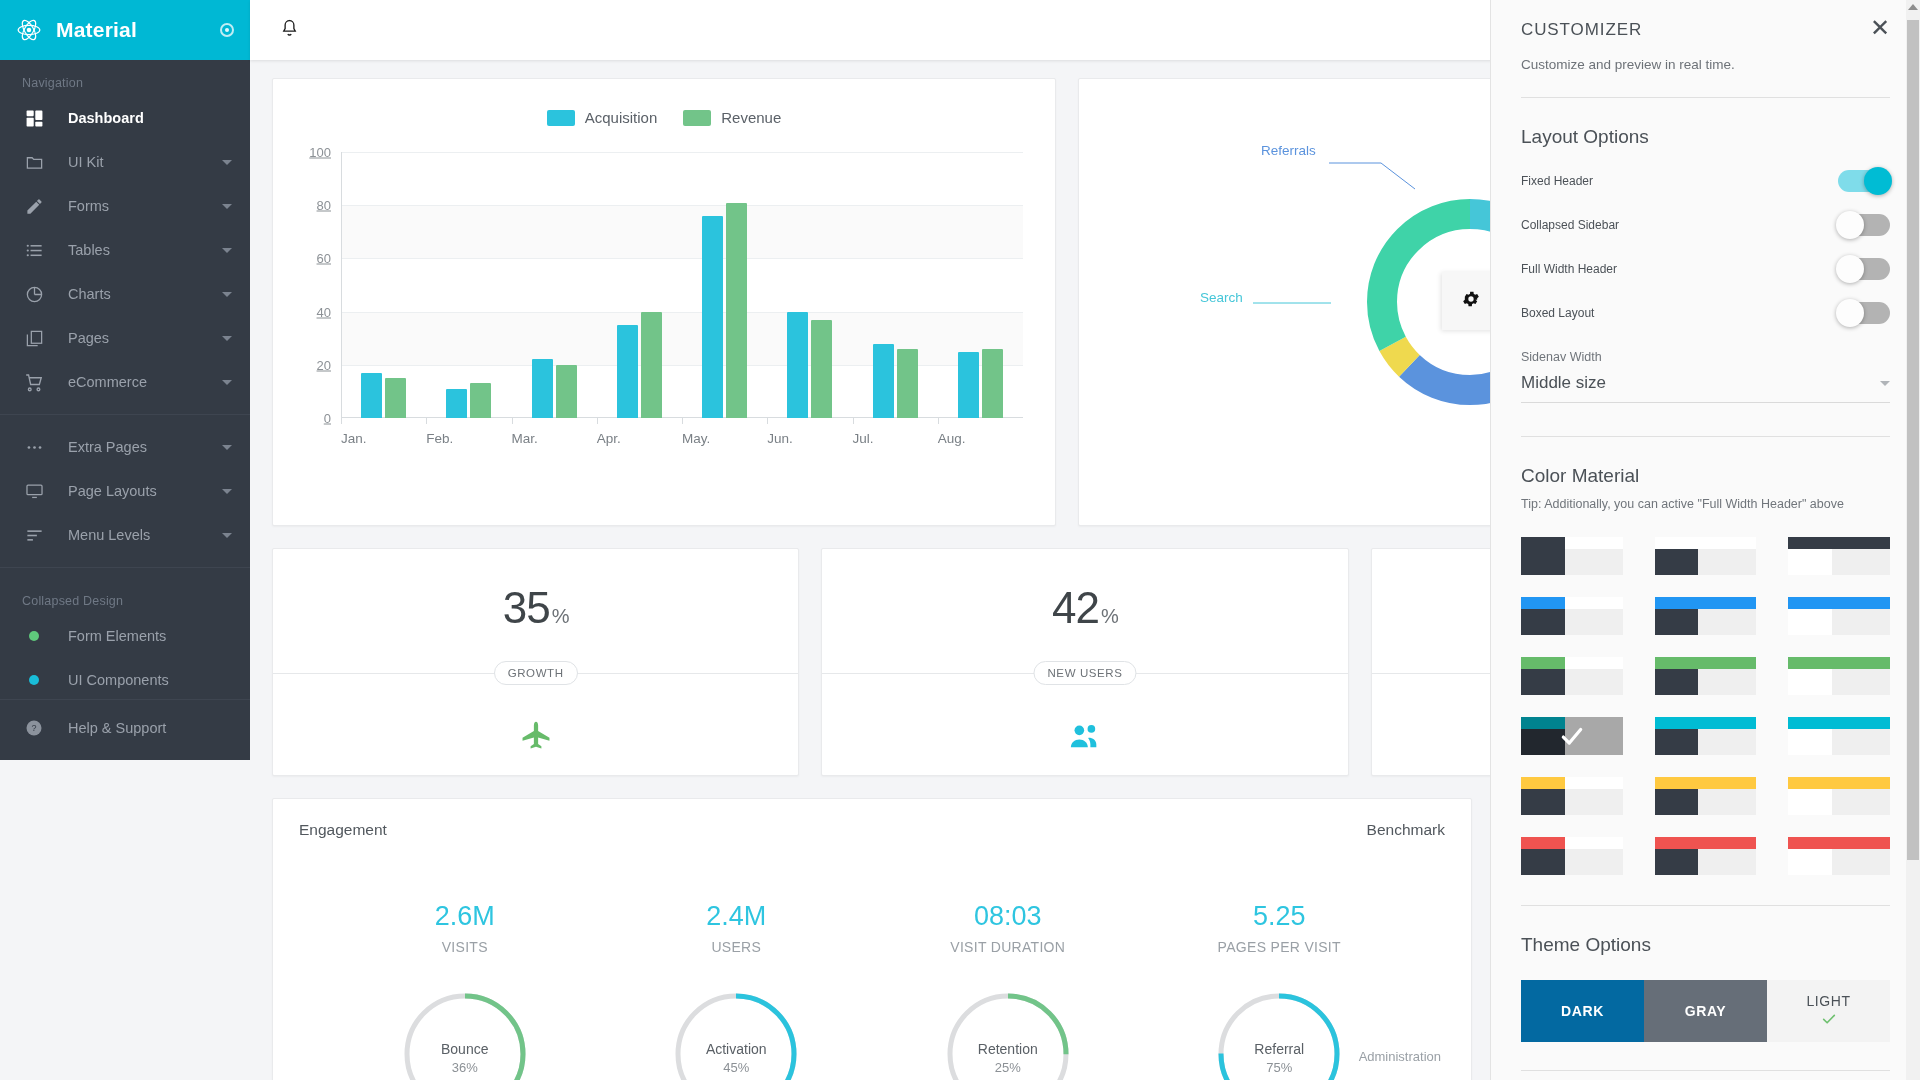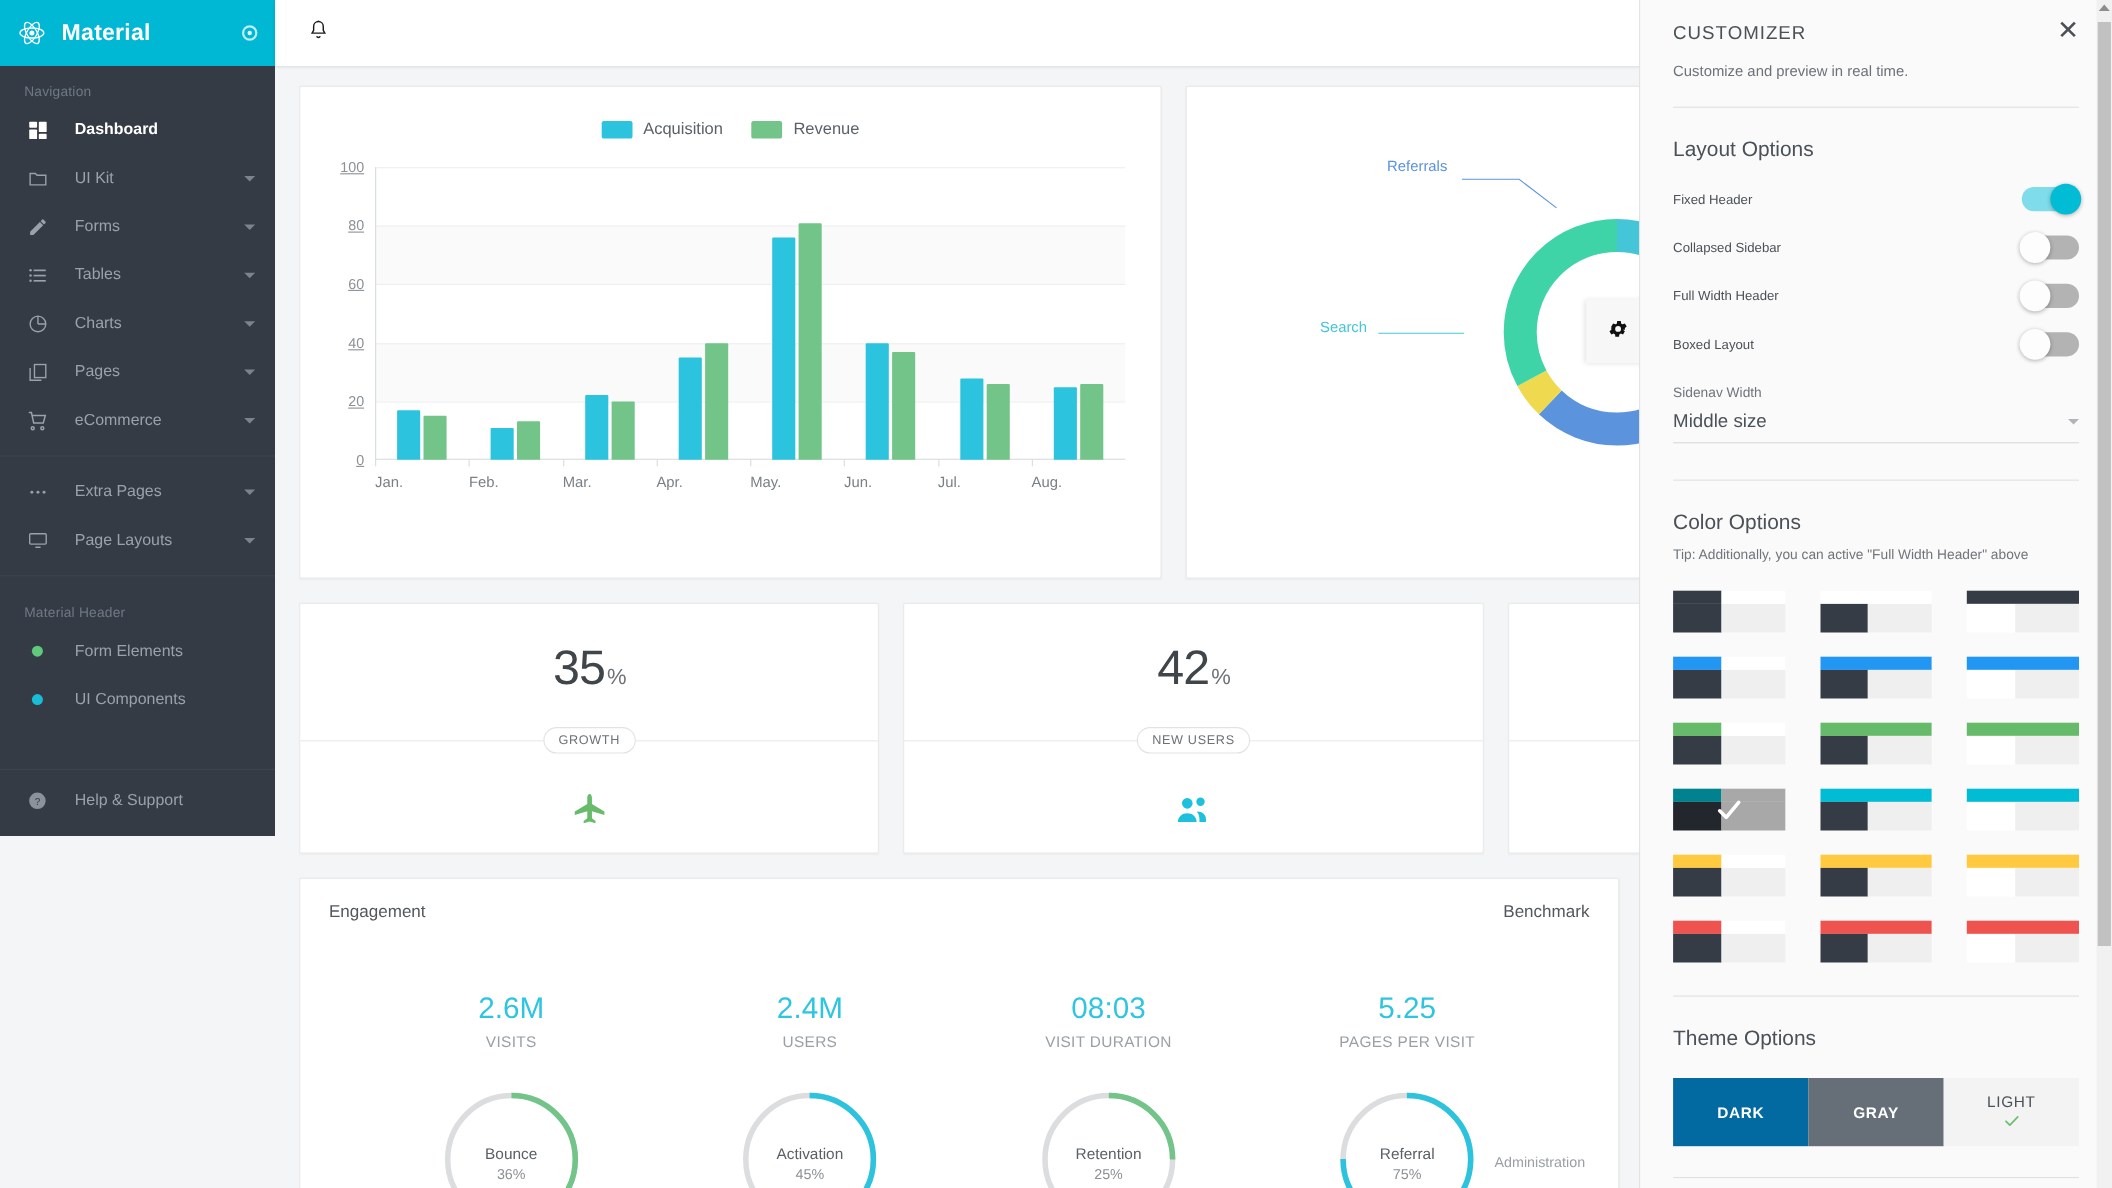--- a/index.html
+++ b/index.html
@@ -369,24 +369,35 @@
         <span class="ic">
           <svg viewBox="0 0 24 24" width="19" height="19" fill="none" stroke="currentColor" stroke-width="1.6">
             <rect x="2.5" y="4" width="19" height="12" rx="1.3"></rect>
               <path d="M9 19.5h6"></path>
           </svg>
         </span>
         <span class="lbl">Page Layouts</span>
         <span class="caret"></span>
       </div>
 
+      <div class="nav-item">
+        <span class="ic">
+          <svg viewBox="0 0 24 24" width="19" height="19" fill="currentColor">
+            <rect x="3" y="5.5" width="18" height="2"></rect>
+              <rect x="3" y="11" width="12" height="2"></rect>
+              <rect x="3" y="16.5" width="7" height="2"></rect>
+          </svg>
+        </span>
+        <span class="lbl">Menu Levels</span>
+        <span class="caret"></span>
+      </div>
 
       <div class="nav-divider"></div>
 
-      <div class="nav-caption">Material Header</div>
+      <div class="nav-caption">Collapsed Design</div>
 
       <div class="nav-item">
         <span class="ic">
           <span class="dot-bullet" style="background:#5fc97c"></span>
         </span>
         <span class="lbl">Form Elements</span>
       </div>
 
       <div class="nav-item">
         <span class="ic">
@@ -703,21 +714,21 @@
     <div class="cz-field">
       <div class="cz-field-label">Sidenav Width</div>
       <div class="cz-select">
         <span class="cz-select-val">Middle size</span>
         <span class="caret" style="border-top-color:#b0b4b8"></span>
       </div>
     </div>
 
     <div class="cz-rule" style="margin-top:33px"></div>
 
-    <div class="cz-section">Color Options</div>
+    <div class="cz-section">Color Material</div>
     <div class="cz-tip">Tip: Additionally, you can active "Full Width Header" above</div>
 
     <div class="swatch-grid" id="swatch-grid">
         <div class="swatch">
           <div style="position:absolute;left:0;top:0;width:43%;height:12px;background:#353c46"></div>
           <div style="position:absolute;left:0;top:12px;bottom:0;width:43%;background:#353c46"></div>
           <div style="position:absolute;right:0;top:0;width:57%;height:12px;background:#ffffff"></div>
           <div style="position:absolute;right:0;top:12px;bottom:0;width:57%;background:#efefef"></div>
         </div>
         <div class="swatch">

